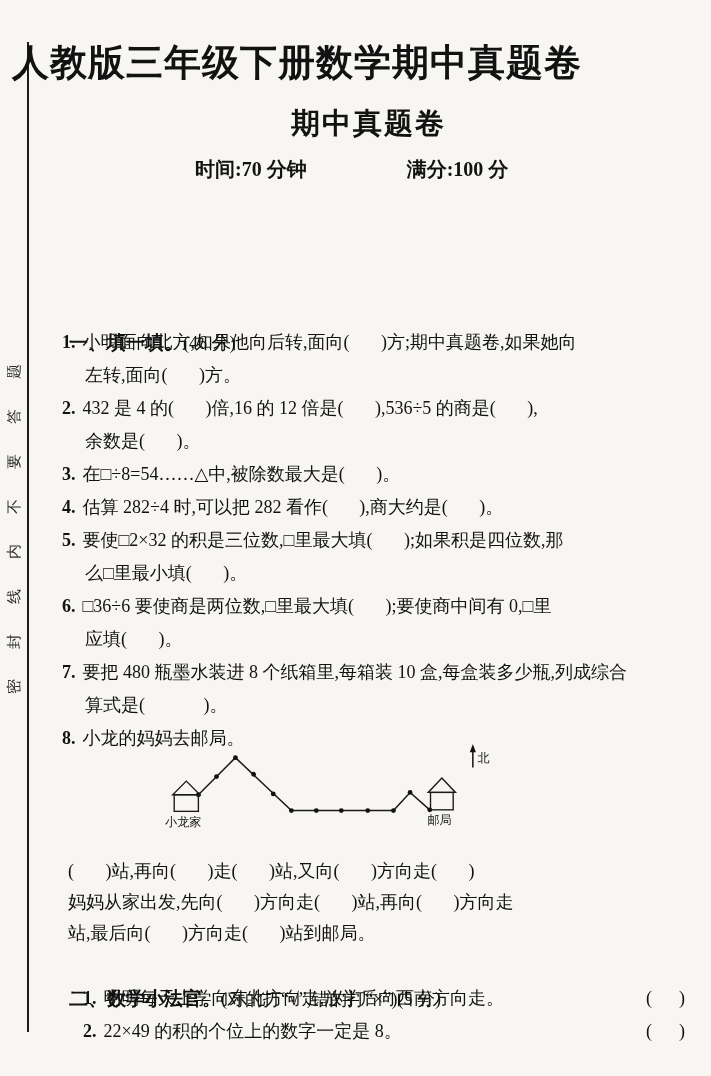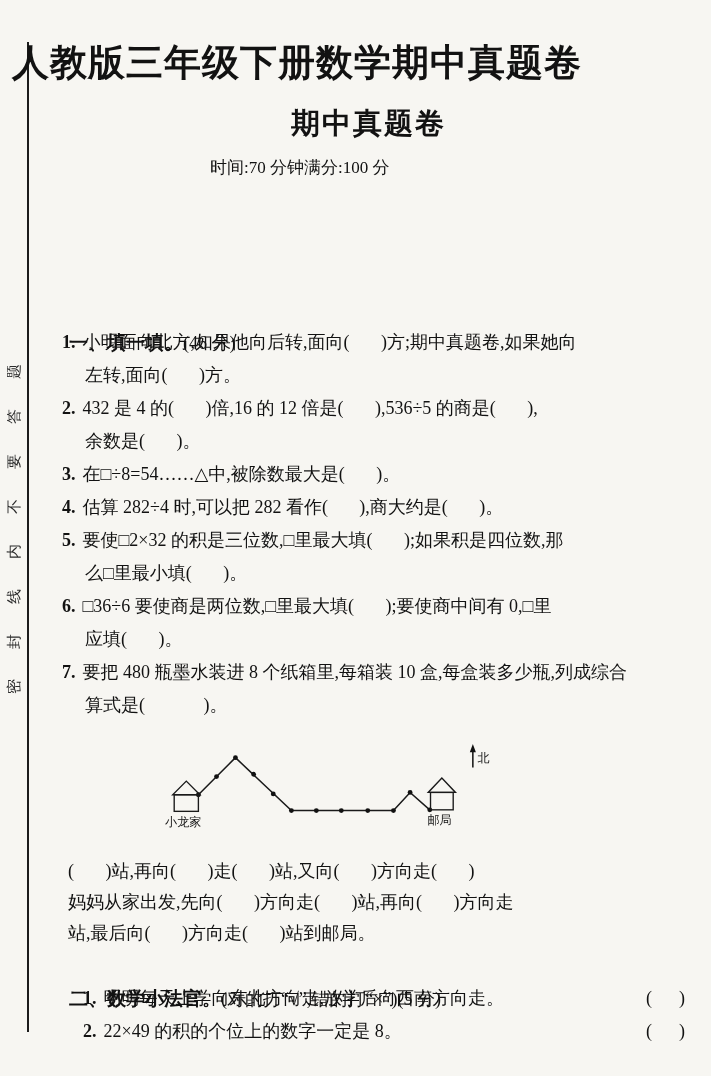--- a/index.html
+++ b/index.html
@@ -13,24 +13,24 @@
   .seal-text{
     position:absolute;left:5px;top:694px;transform:rotate(-90deg);transform-origin:0 0;
     white-space:nowrap;font-size:15px;letter-spacing:30px;color:#2a2a2a;
     font-family:"Liberation Serif",serif;
   }
   
   .title{position:absolute;left:0;top:38px;width:594px;text-align:center;
     font-family:"DejaVu Sans","Liberation Sans",sans-serif;font-weight:900;font-size:37px;letter-spacing:1px;}
   .subtitle{position:absolute;left:0;top:104px;width:711px;text-align:center;
     font-family:"DejaVu Sans","Liberation Sans",sans-serif;font-weight:900;font-size:29px;letter-spacing:2px;margin-left:13px;}
-  .meta{position:absolute;left:60px;top:156px;width:633px;display:flex;
-    font-weight:normal;font-size:17px;white-space:pre;}
+  .meta{position:absolute;left:45px;top:156px;width:633px;display:flex;
+    font-weight:bold;font-size:20px;white-space:pre;}
   .meta .m1{margin-left:150px;}
-  .meta .m2{}
+  .meta .m2{margin-left:100px;}
   
   table.score{position:absolute;left:43px;top:188px;width:635px;border-collapse:collapse;
     table-layout:fixed;border:2px solid #1c1c1c;}
   table.score td{border:1px solid #1c1c1c;text-align:center;vertical-align:middle;
     font-family:"DejaVu Sans","Liberation Sans",sans-serif;font-weight:bold;font-size:17px;padding:0;}
   table.score tr.hrow td{height:34px;}
   table.score tr.srow td{height:32px;}
   
   .sec{position:absolute;left:45px;width:640px;}
   #sec1{top:293px;}
@@ -101,20 +101,23 @@
     <div>
       <div class="qline qfirst"><span class="qnum">6.</span><span>□36÷6 要使商是两位数,□里最大填(       );要使商中间有 0,□里</span></div>
       <div class="qline qcont">应填(       )。</div>
     </div>
 
     <div>
       <div class="qline qfirst"><span class="qnum">7.</span><span>要把 480 瓶墨水装进 8 个纸箱里,每箱装 10 盒,每盒装多少瓶,列成综合</span></div>
       <div class="qline qcont">算式是(             )。</div>
     </div>
 
+    <div>
+      <div class="qline qfirst"><span class="qnum">8.</span><span>小龙的妈妈去邮局。</span></div>
+    </div>
   </div>
 
   <svg class="diagram" width="465" height="122" viewBox="150 738 615 122" preserveAspectRatio="xMinYMin meet">
 
     <polyline points="214,813 263,764 337,834 472,834 494,810 520,833" fill="none" stroke="#1a1a1a" stroke-width="2"></polyline>
 
     <g fill="#111">
       <circle cx="214" cy="813" r="3.2"></circle>
         <circle cx="238" cy="789" r="3.2"></circle>
       <circle cx="263" cy="764" r="3.2"></circle>

